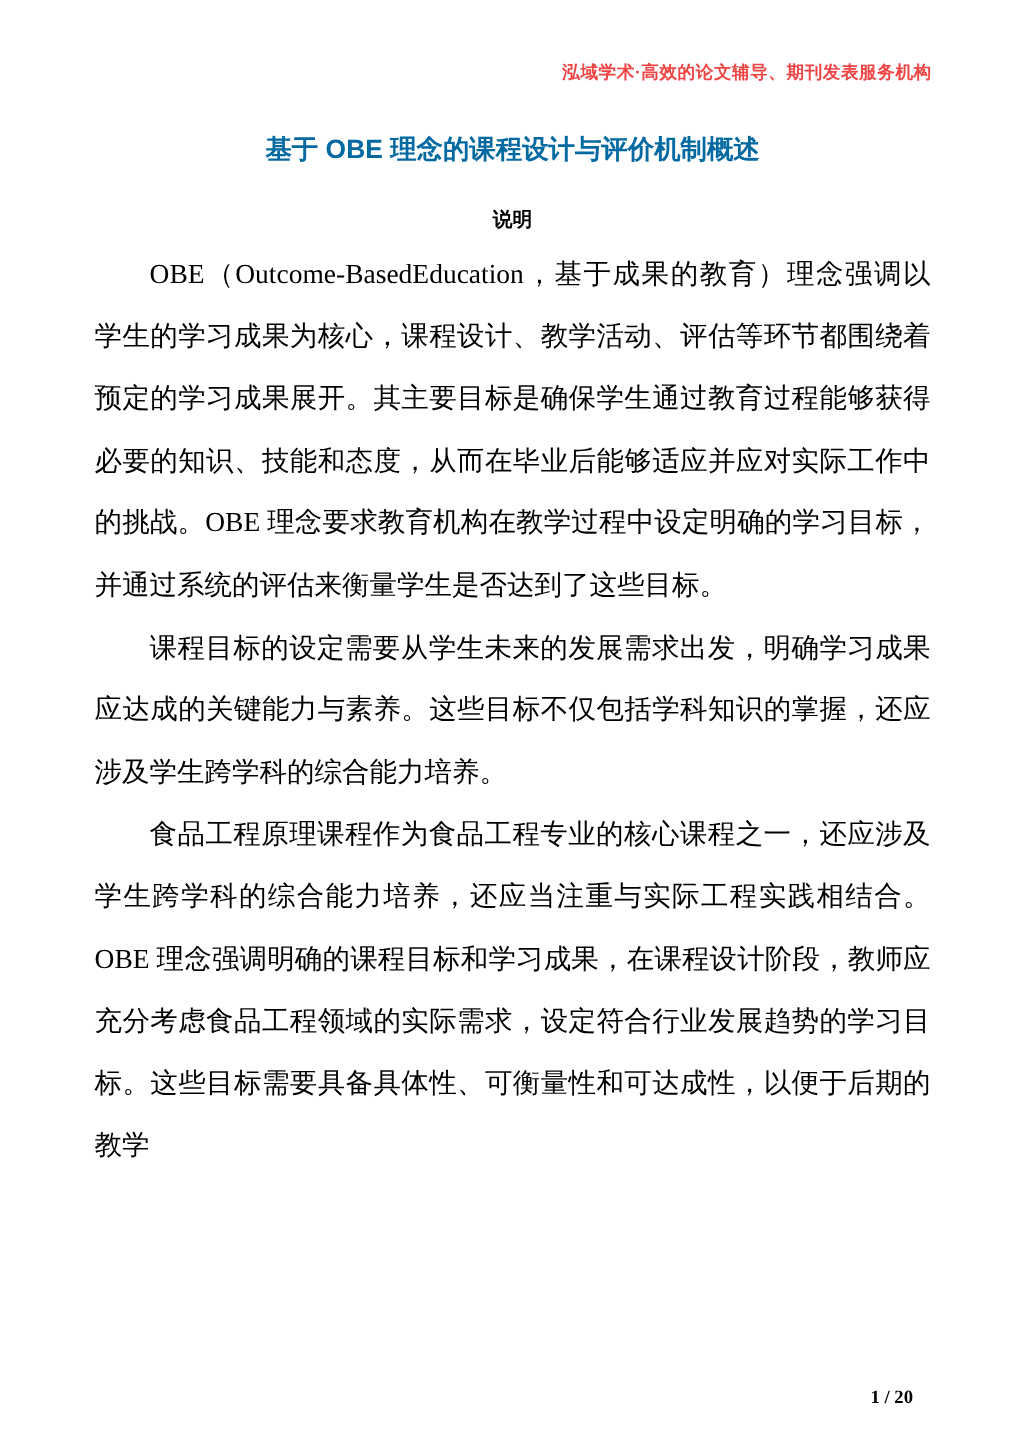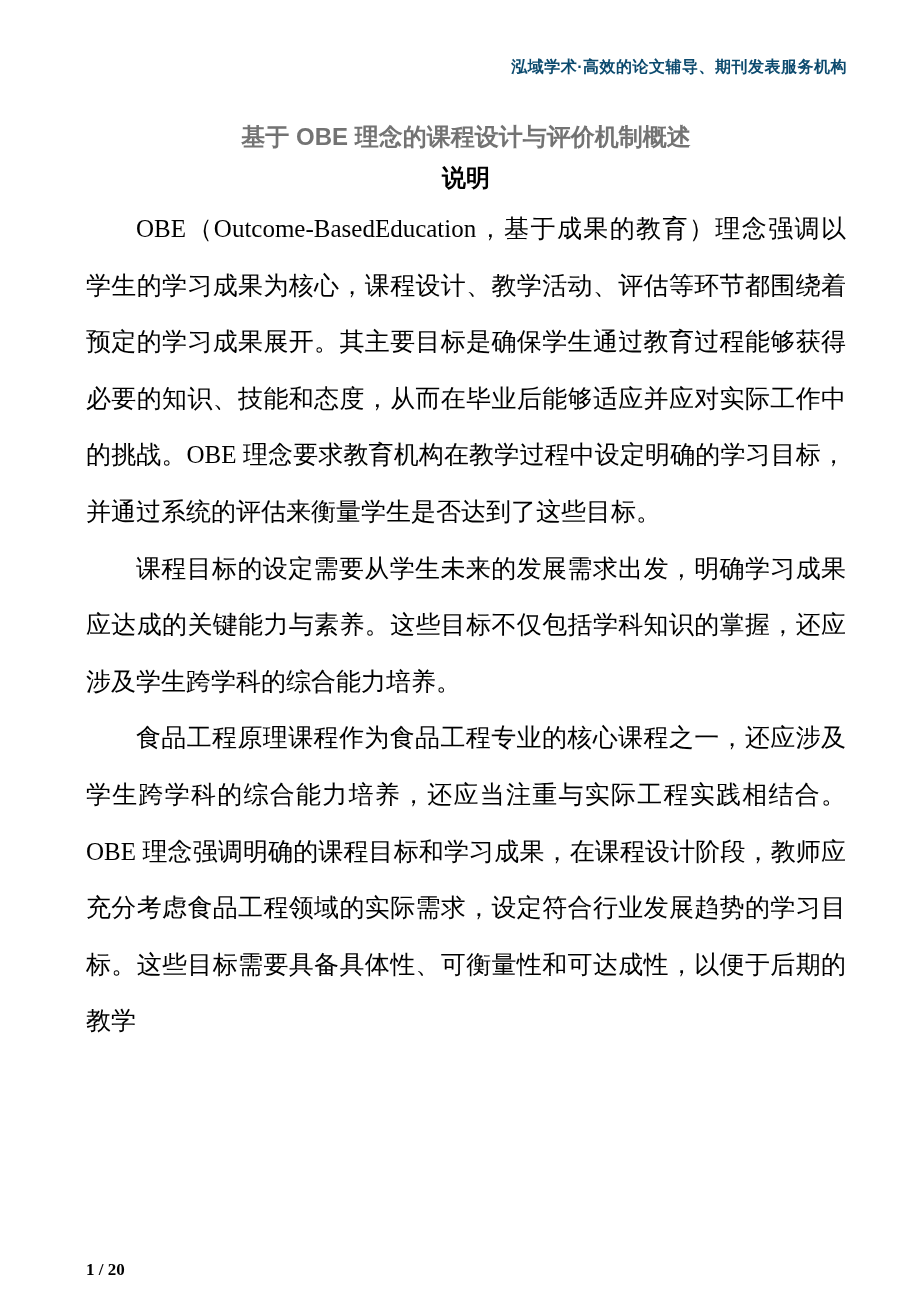--- a/index.html
+++ b/index.html
@@ -23,69 +23,69 @@
     color: #000000;
   }
   .page-header {
     position: absolute;
     top: 57px;
     right: 73px;
     font-family: "Liberation Sans", sans-serif;
     font-weight: bold;
     font-size: 16px;
     line-height: 20px;
-    color: #0c4a6e;
+    color: #ef4444;
     letter-spacing: 0.5px;
     white-space: nowrap;
     text-align: center;
   }
   .content-column {
     position: absolute;
     left: 86px;
     top: 0;
     width: 760px;
   }
   .doc-title {
     margin: 121px 0 0 0;
     font-family: "Liberation Sans", sans-serif;
     font-weight: bold;
     font-size: 24px;
     line-height: 32px;
     text-align: center;
-    color: #737373;
+    color: #0369a1;
   }
   .doc-subtitle {
-    margin: 9px 0 0 0;
+    margin: 30px 0 0 0;
     font-family: "Liberation Sans", sans-serif;
     font-weight: bold;
-    font-size: 24px;
+    font-size: 18px;
     line-height: 32px;
     text-align: center;
     color: #000000;
   }
   .doc-body {
     margin-top: 7px;
   }
   .doc-body p {
     margin: 0;
     font-family: "Liberation Serif", serif;
     font-size: 25px;
     line-height: 56.6px;
     text-align: justify;
     text-justify: inter-ideograph;
     text-indent: 2em;
     color: #000000;
     word-break: normal;
   }
   .page-footer {
     position: absolute;
-    left: 86px;
+    left: 70px;
     width: 760px;
     top: 1259px;
-    text-align: left;
+    text-align: right;
     font-family: "Liberation Serif", serif;
     font-weight: bold;
     font-size: 17px;
     line-height: 22px;
     color: #000000;
   }
 </style>
 </head>
 <body>
 

